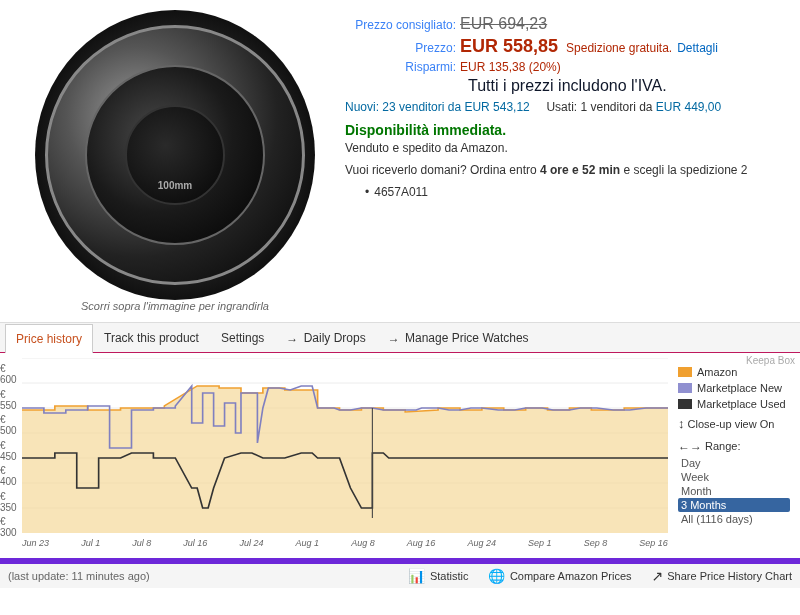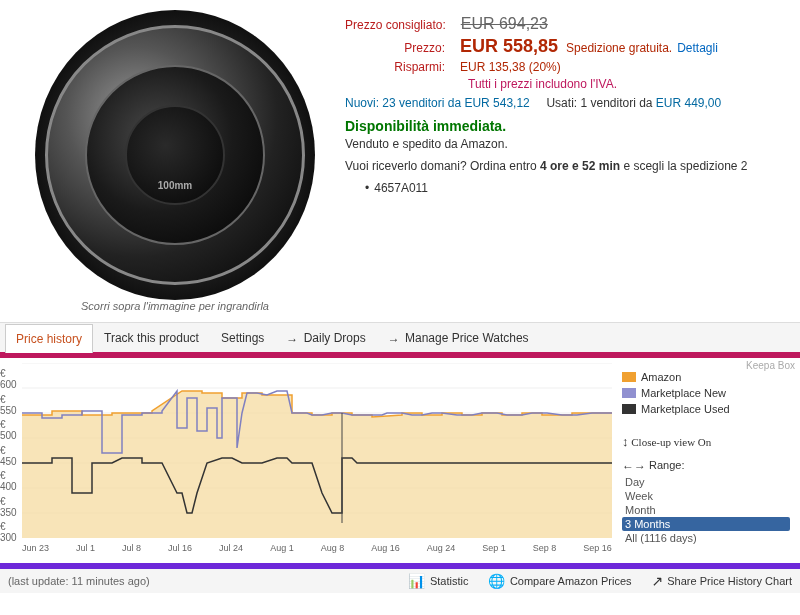--- a/index.html
+++ b/index.html
@@ -65,25 +65,25 @@
       flex: 1;
       padding-left: 10px;
       padding-top: 5px;
     }
     .price-row {
       display: flex;
       align-items: baseline;
       margin-bottom: 3px;
     }
     .price-label {
-      color: #b91c1c;
+      color: #3b82f6;
       font-size: 12px;
       min-width: 115px;
       text-align: right;
-      padding-right: 15px;
+      padding-right: 4px;
     }
     .price-original {
       color: #666;
       text-decoration: line-through;
       font-size: 16px;
     }
     .price-main {
       color: #B12704;
       font-size: 18px;
       font-weight: bold;
@@ -97,22 +97,22 @@
       color: #0066c0;
       text-decoration: none;
       font-size: 12px;
       margin-left: 5px;
     }
     .price-savings {
       color: #B12704;
       font-size: 12px;
     }
     .vat-info {
-      color: #be185d;
-      font-size: 12px;
+      color: #0f172a;
+      font-size: 16px;
       padding-left: 123px;
       margin-bottom: 5px;
     }
     .sellers-row {
       font-size: 12px;
       padding-left: 0px;
       margin-bottom: 8px;
       color: #333;
     }
     .sellers-link {
@@ -144,21 +144,21 @@
       padding-left: 20px;
     }
     .sku-bullet::before {
       content: "•";
       margin-right: 5px;
     }
 
     
     .tabs-section {
       border-top: 1px solid #ddd;
-      border-bottom: 6px solid #be185d;
+      border-bottom: 1px solid #be185d;
       background: #f5f5f5;
       display: flex;
       align-items: center;
       padding: 0 5px;
     }
     .tab {
       padding: 7px 10px;
       font-size: 12px;
       color: #333;
       cursor: pointer;
@@ -210,37 +210,38 @@
     }
     .y-label {
       font-size: 10px;
       color: #666;
     }
     
     .chart-main {
       flex: 1;
       position: relative;
       overflow: hidden;
+      font-style: italic;
     }
     
     .chart-svg {
       width: 100%;
       height: 175px;
     }
     
     .x-axis {
       display: flex;
       justify-content: space-between;
       padding: 2px 0 0 0;
       font-size: 9px;
       color: #666;
     }
     
     .legend-panel {
-      width: 188px;
+      width: 132px;
       padding: 8px 10px;
       font-size: 11px;
     }
     .legend-item {
       display: flex;
       align-items: center;
       margin-bottom: 4px;
     }
     .legend-color {
       width: 14px;
@@ -436,21 +437,21 @@
       </div>
       <div class="legend-item">
         <div class="legend-color" style="background:#9090d0;"></div>
         <span class="legend-label">Marketplace New</span>
       </div>
       <div class="legend-item">
         <div class="legend-color" style="background:#333333;"></div>
         <span class="legend-label">Marketplace Used</span>
       </div>
 
-      <div class="close-up" style="margin-top:19px; font-size:11px;font-family:Liberation Serif, serif;">
+      <div class="close-up" style="margin-top:6px; font-size:11px;">
         <span style="font-size:13px;">↕</span>
         <span> Close-up view On</span>
       </div>
 
       <div class="range-section">
         <div class="range-title">
           <span style="font-size:12px;">←→</span> Range:
         </div>
         <span class="range-item">Day</span>
         <span class="range-item">Week</span>

